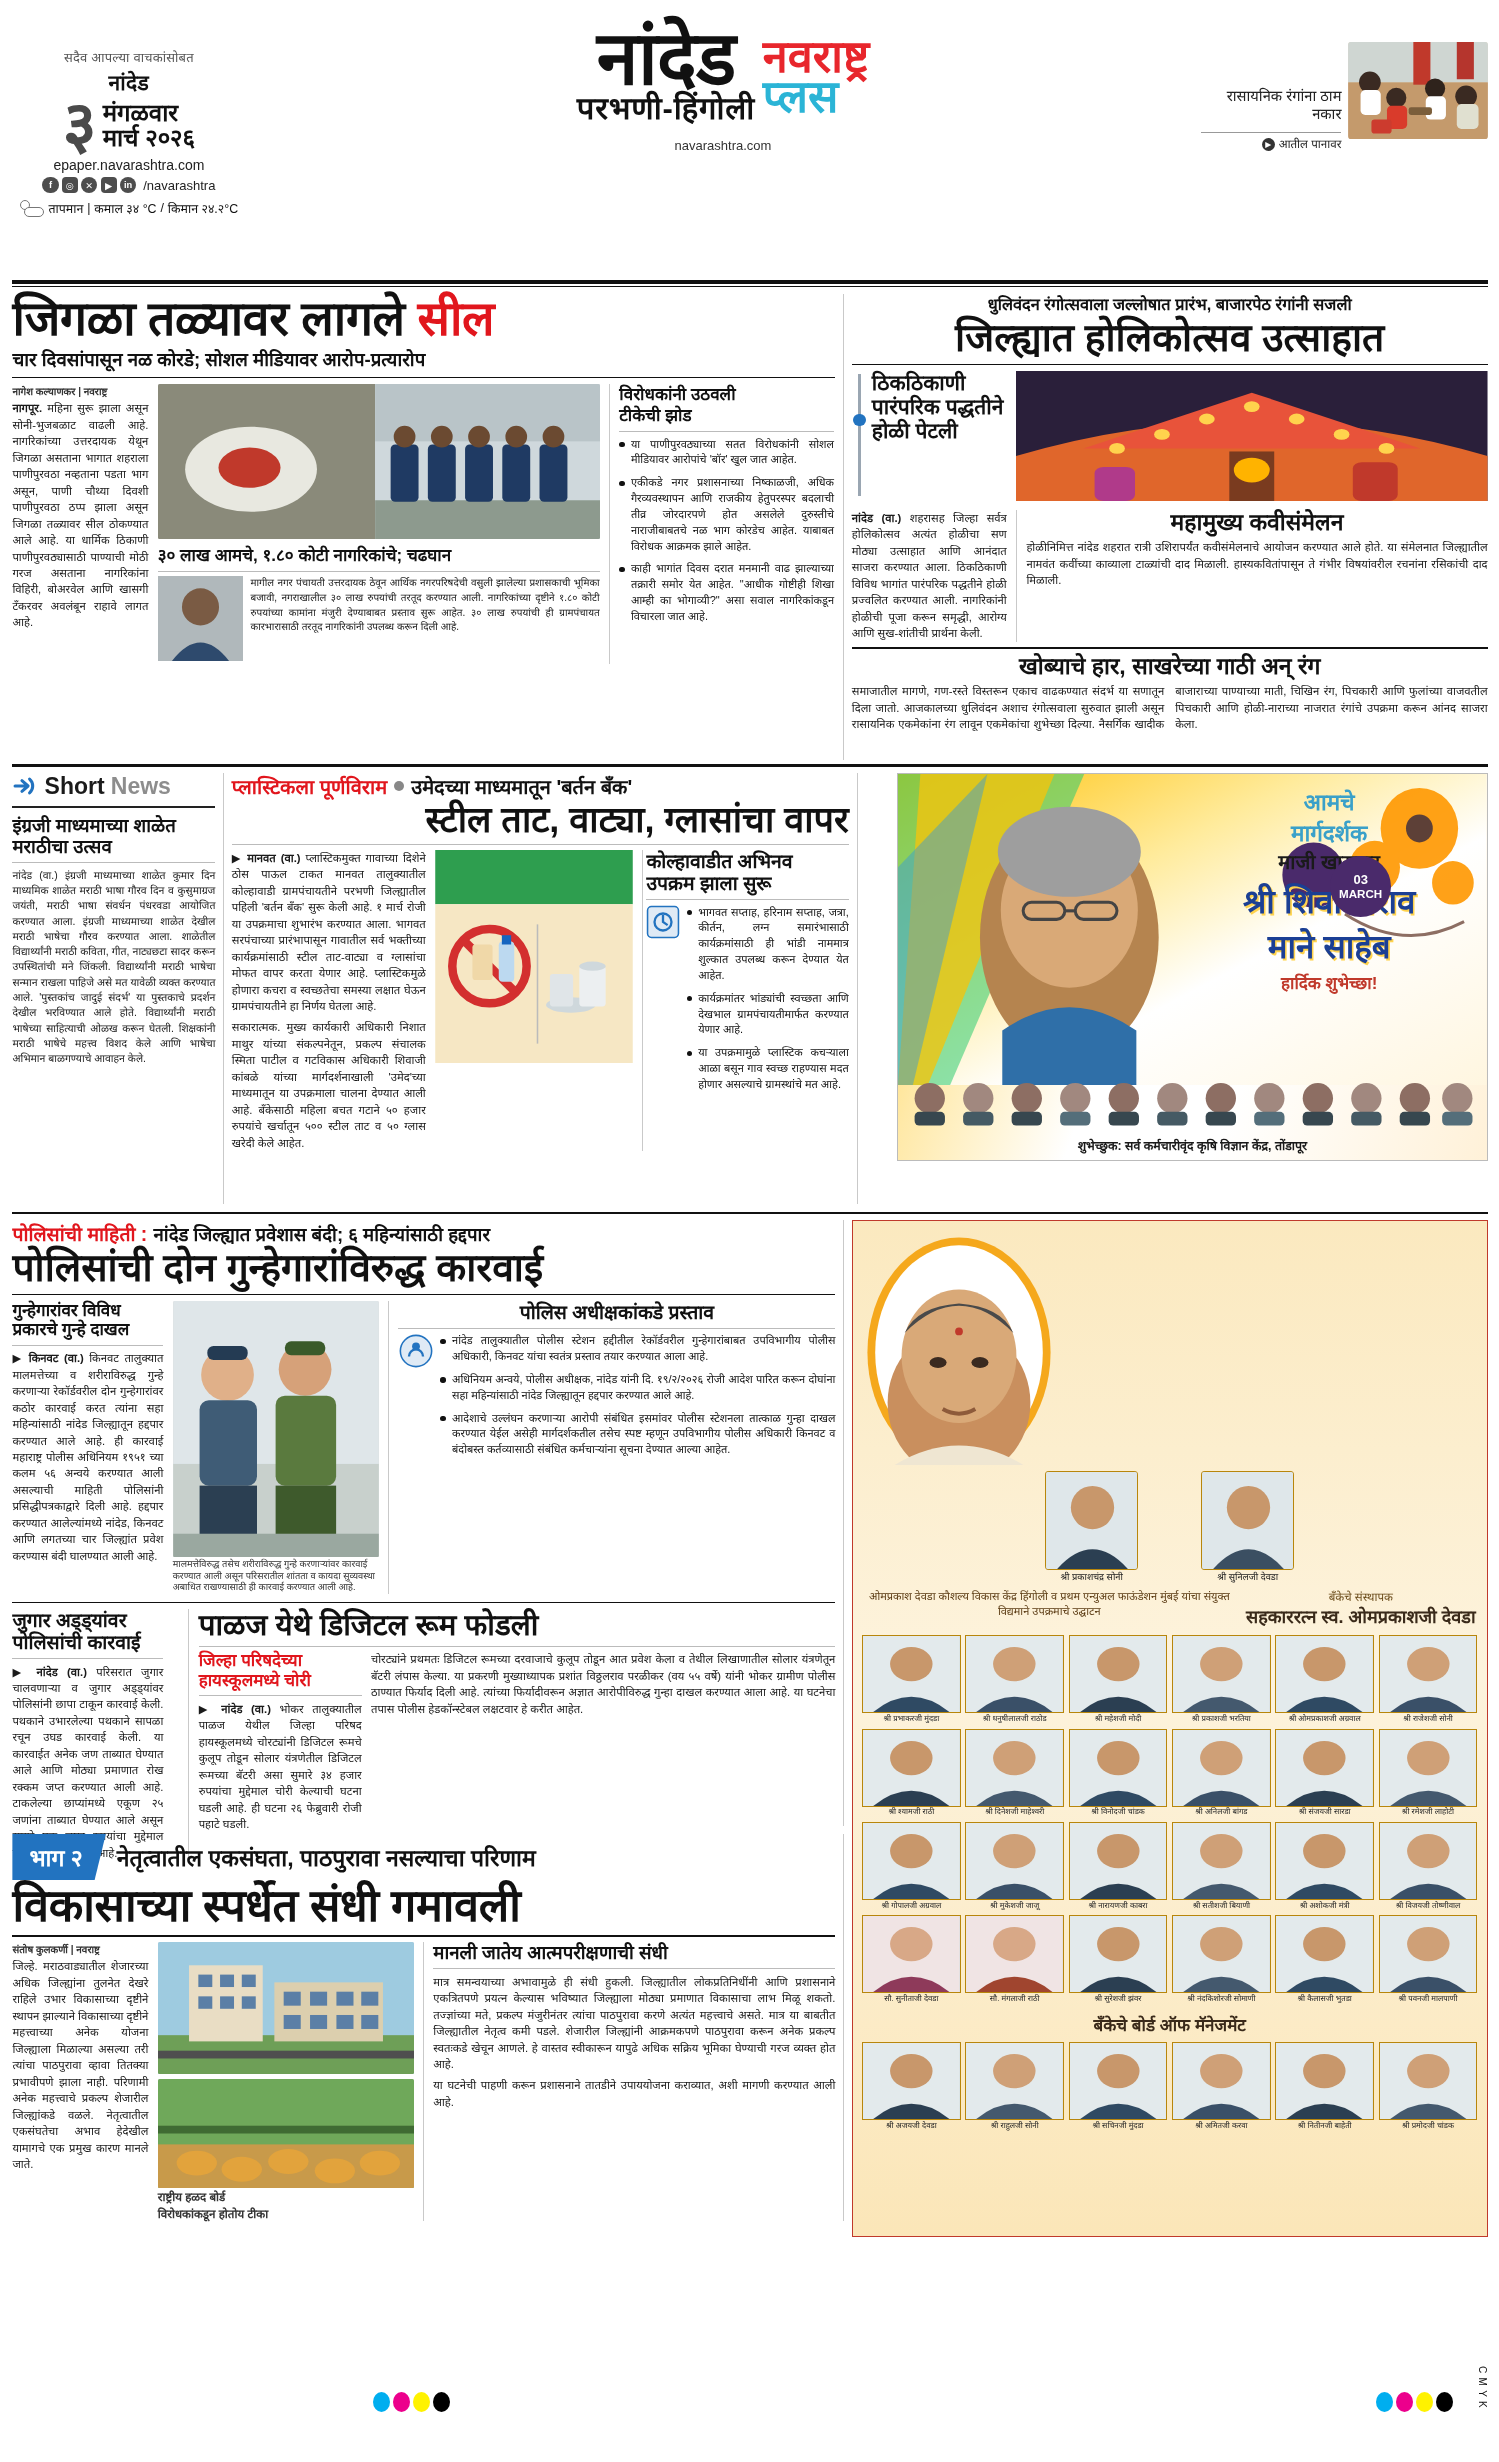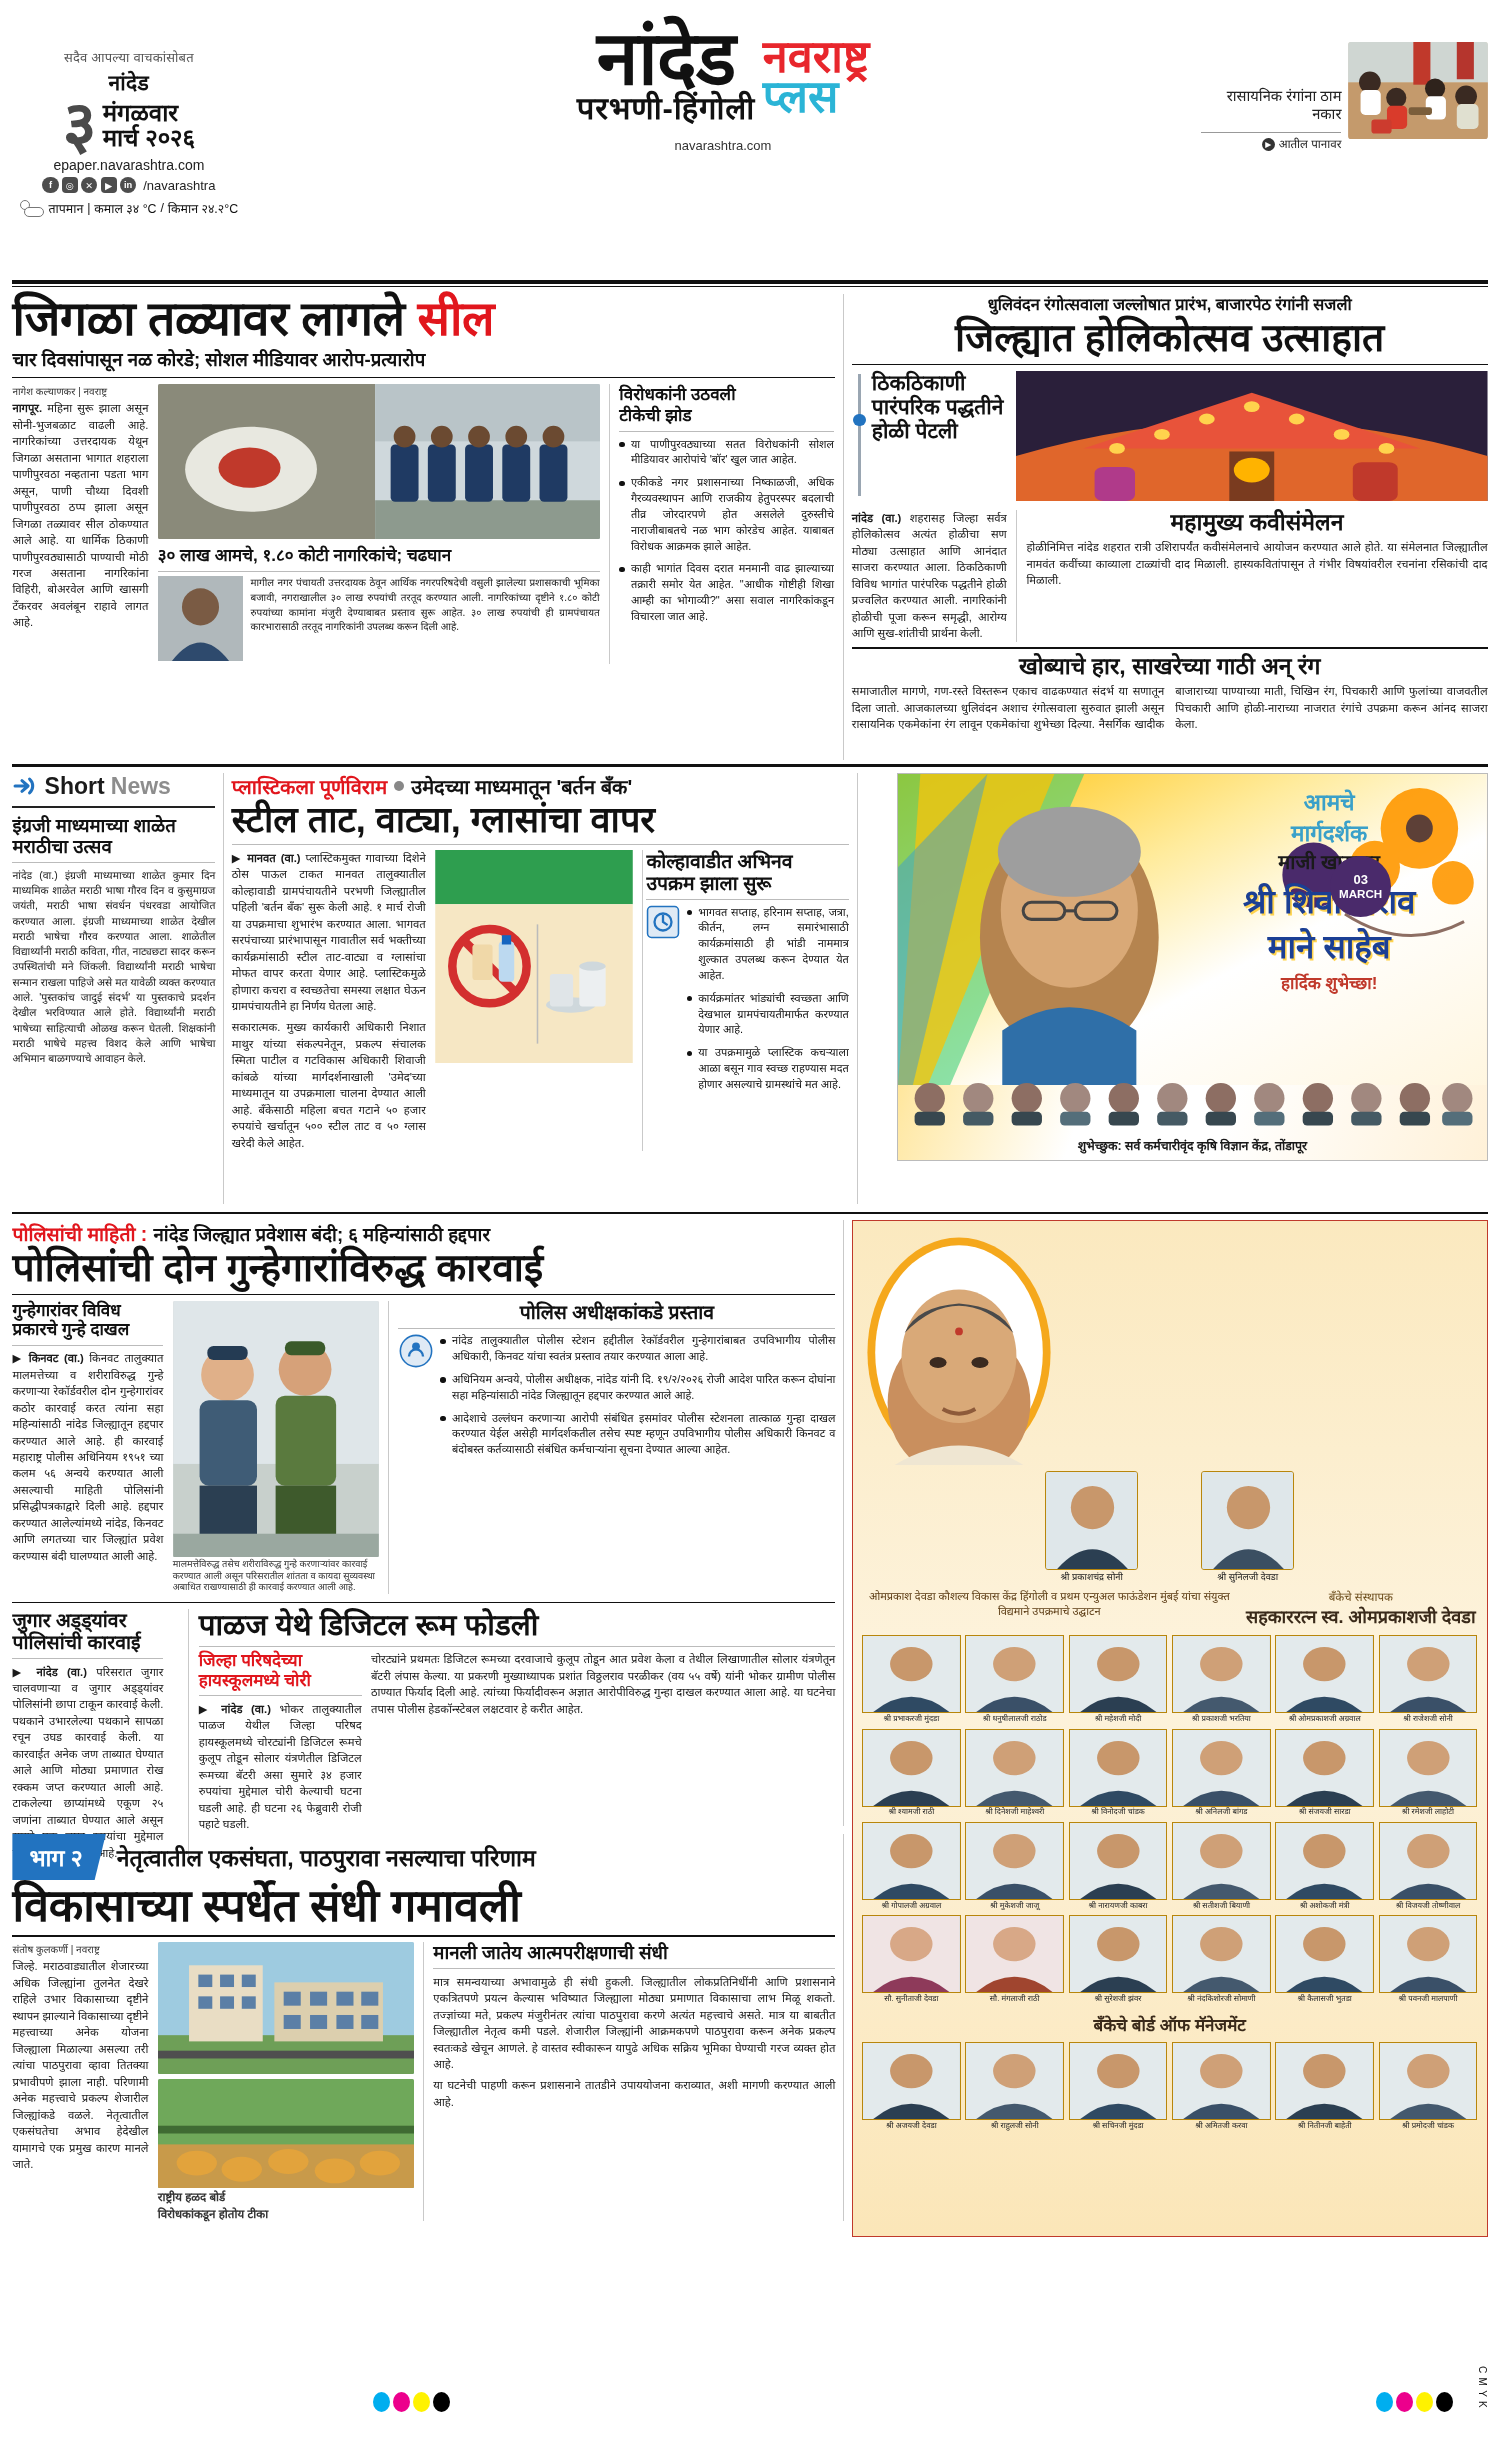--- a/index.html
+++ b/index.html
@@ -65,21 +65,21 @@
   .kicker { font-size: 16.3px; font-weight: 700; line-height: 1.25; }
   .hl-xl { font-size: 48px; font-weight: 800; line-height: 1.04; letter-spacing: -0.4px; }
   .hl-lg { font-size: 39px; font-weight: 800; line-height: 1.06; }
   .hl-md { font-size: 28px; font-weight: 800; line-height: 1.1; }
   .hl-sm { font-size: 21px; font-weight: 700; line-height: 1.15; }
   .sub-bold { font-size: 18.6px; font-weight: 700; line-height: 1.25; }
   .red { color: #e1161d; }
 
   .body-txt { font-size: 11.3px; line-height: 1.46; text-align: justify; color: #1a1a1a; }
   .body-txt .dl { font-weight: 700; }
-  .byline { font-size: 10px; font-weight: 400; color: #333; margin-bottom: 2.3px; }
+  .byline { font-size: 10px; font-weight: 700; color: #333; margin-bottom: 2.3px; }
 
   .photo { background: #ddd; border-radius: 1.6px; overflow: hidden; position: relative; }
   .cap { font-size: 9.3px; color: #333; line-height: 1.25; margin-top: 2.3px; }
 
   .bullet-list li { list-style: none; font-size: 11px; line-height: 1.44; text-align: justify;
                     position: relative; padding-left: 11.6px; margin-bottom: 7px; }
   .bullet-list li:before { content: ""; position: absolute; left: 0; top: 5.4px; width: 5.4px; height: 5.4px;
                            border-radius: 50%; background: #111; }
 
   
@@ -345,21 +345,21 @@
     </div>
 
     <div class="colsep"></div>
 
     <div style="width:617px;">
       <div style="display:flex; align-items:center; gap:7px;">
         <span class="kicker-red" style="font-size:20px;">प्लास्टिकला पूर्णविराम</span>
         <span style="width:10px;height:10px;border-radius:50%;background:#888;display:inline-block;"></span>
         <span style="font-size:20px; font-weight:800;">उमेदच्या माध्यमातून 'बर्तन बँक'</span>
       </div>
-      <div class="hl-lg" style="font-size:36px; margin-top:1.6px;">स्टील ताट, वाट्या, ग्लासांचा वापर</div>
+      <div class="hl-lg" style="font-size:36px; margin-top:1.6px;text-align:right;">स्टील ताट, वाट्या, ग्लासांचा वापर</div>
       <div class="hline-thin"></div>
 
       <div style="display:flex; gap:9.3px;">
         <div style="width:194px;">
           <div class="body-txt">
             <span class="dl">▶ </span><span class="dl">मानवत (वा.)</span>
             <span>प्लास्टिकमुक्त गावाच्या दिशेने ठोस पाऊल टाकत मानवत तालुक्यातील कोल्हावाडी ग्रामपंचायतीने परभणी जिल्ह्यातील पहिली 'बर्तन बँक' सुरू केली आहे. १ मार्च रोजी या उपक्रमाचा शुभारंभ करण्यात आला. भागवत सरपंचाच्या प्रारंभापासून गावातील सर्व भक्तीच्या कार्यक्रमांसाठी स्टील ताट-वाट्या व ग्लासांचा मोफत वापर करता येणार आहे. प्लास्टिकमुळे होणारा कचरा व स्वच्छतेचा समस्या लक्षात घेऊन ग्रामपंचायतीने हा निर्णय घेतला आहे.</span>
           </div>
           <div class="body-txt" style="margin-top:4.7px;">सकारात्मक. मुख्य कार्यकारी अधिकारी निशात माथुर यांच्या संकल्पनेतून, प्रकल्प संचालक स्मिता पाटील व गटविकास अधिकारी शिवाजी कांबळे यांच्या मार्गदर्शनाखाली 'उमेद'च्या माध्यमातून या उपक्रमाला चालना देण्यात आली आहे. बँकेसाठी महिला बचत गटाने ५० हजार रुपयांचे खर्चातून ५०० स्टील ताट व ५० ग्लास खरेदी केले आहेत.</div>
         </div>

